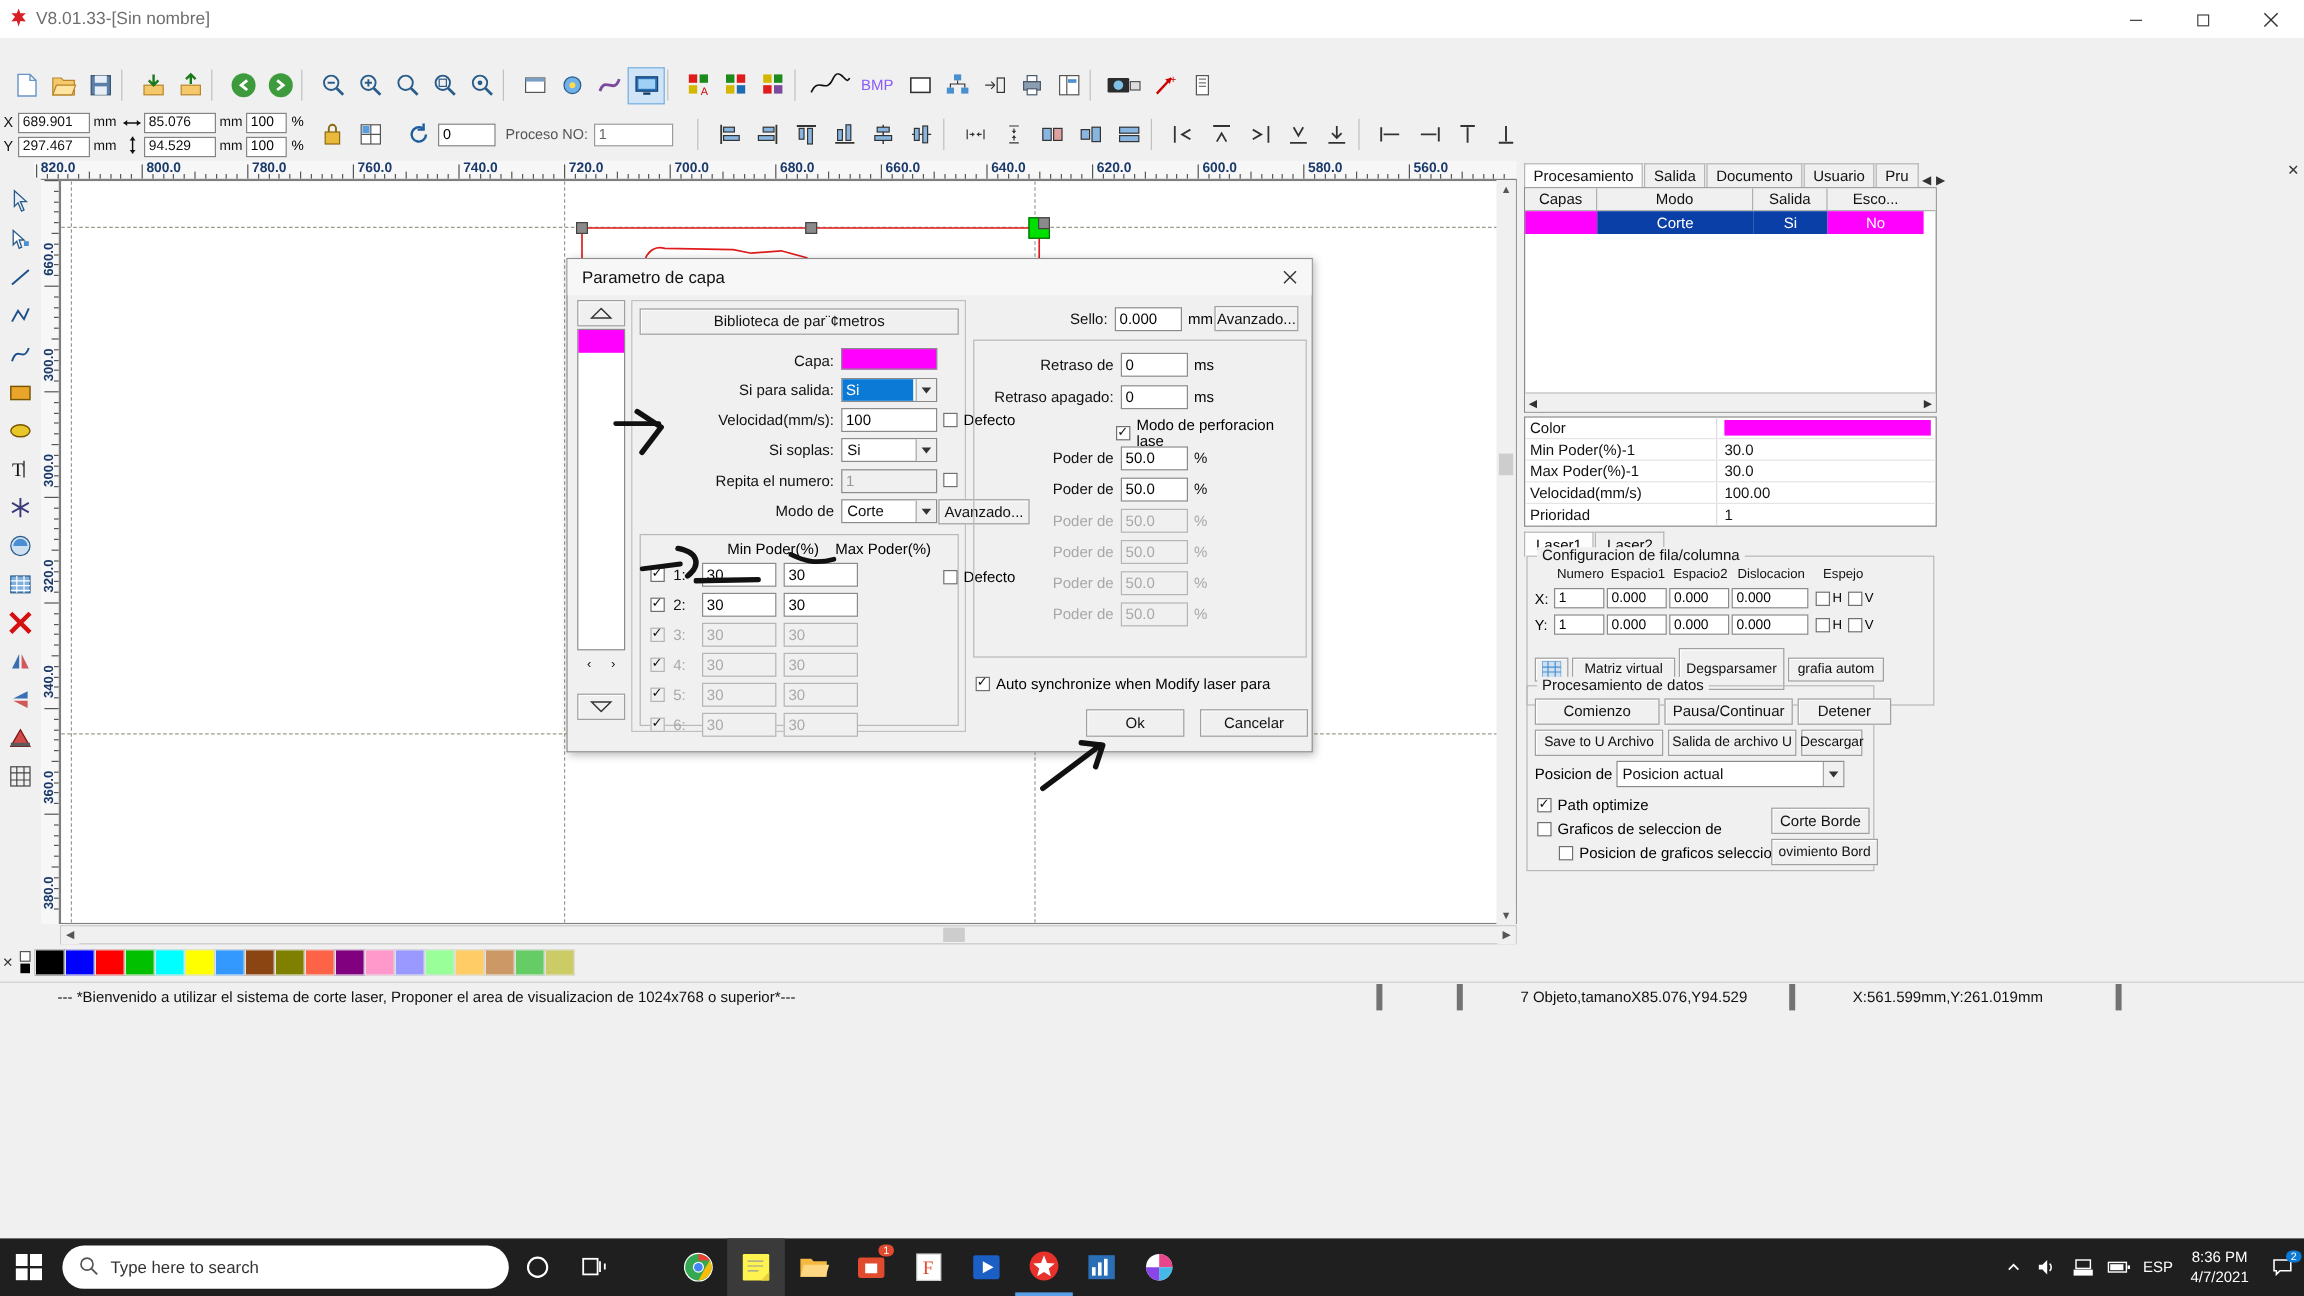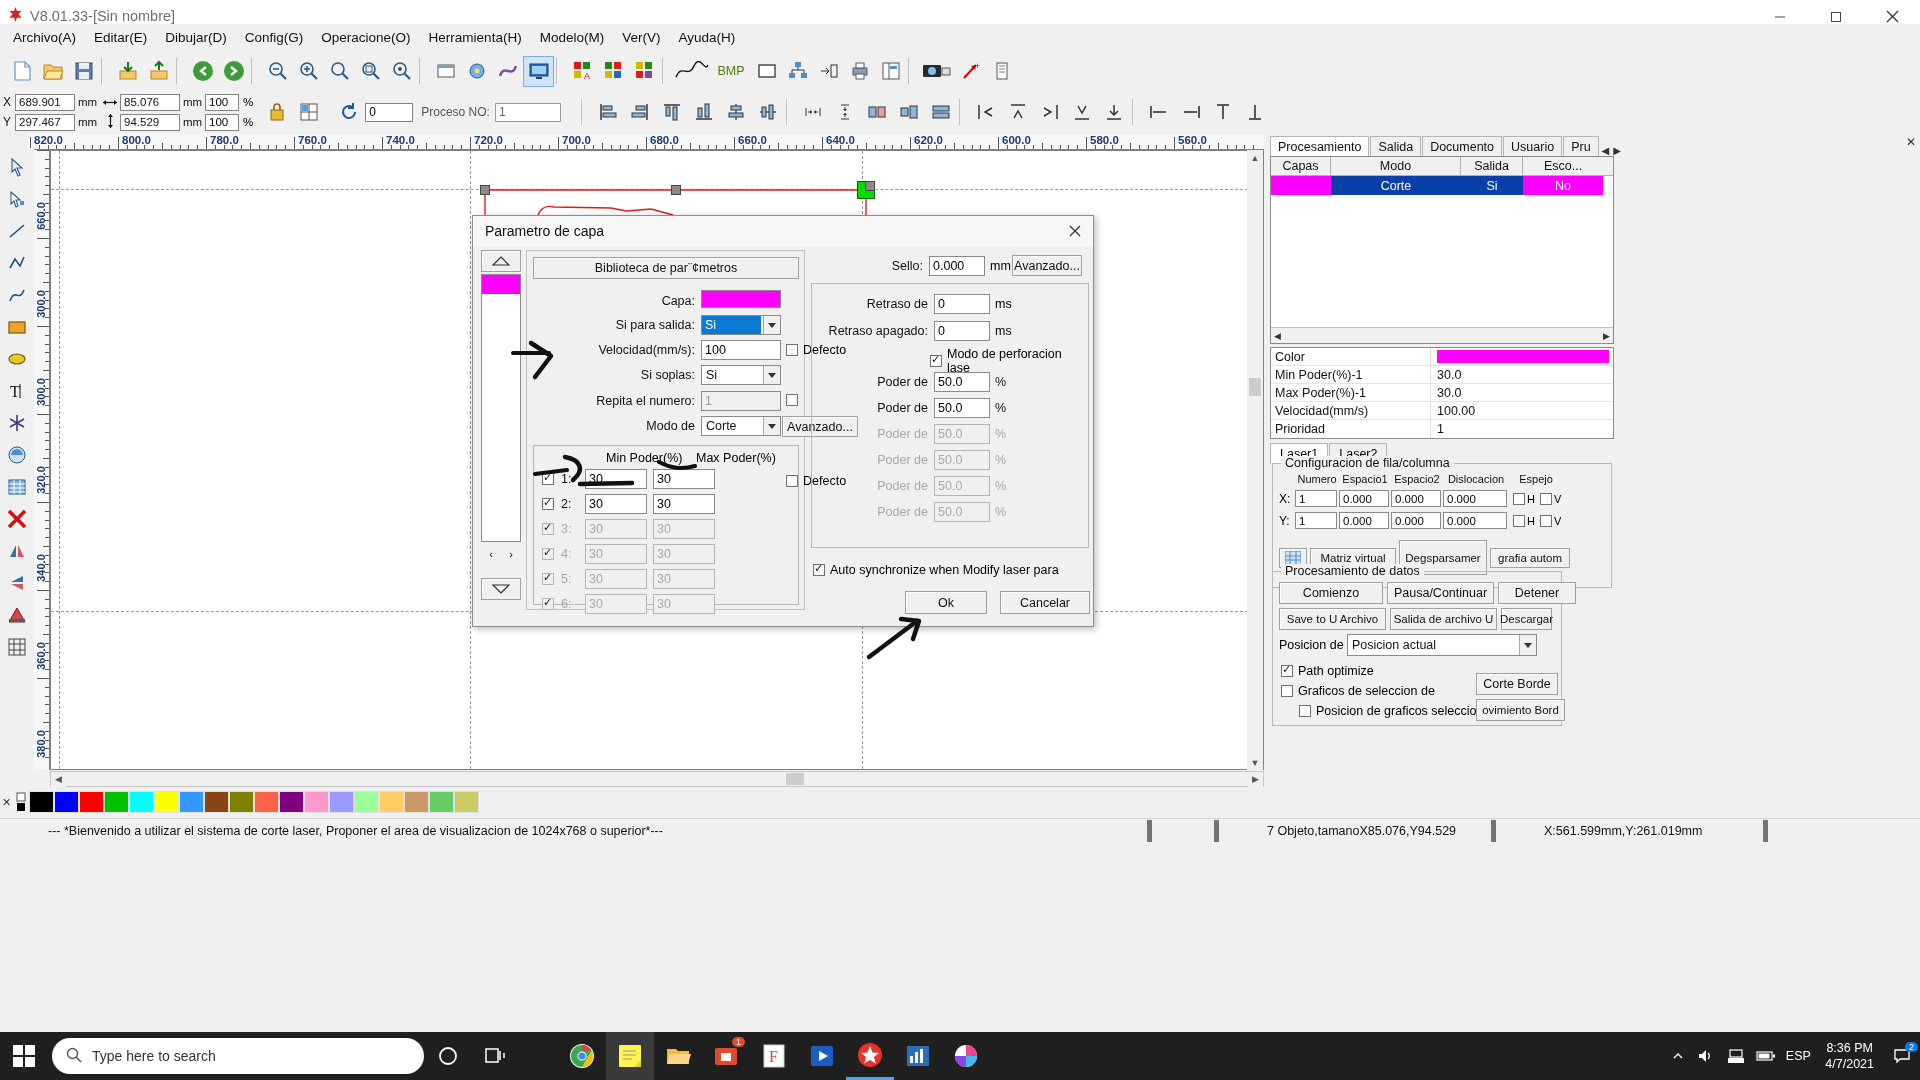--- a/index.html
+++ b/index.html
@@ -277,31 +277,20 @@
       </div>
       <div class="tb-btn close">
         <svg width="13" height="13" viewBox="0 0 13 13">
             <line x1="1" y1="1" x2="12" y2="12" stroke="currentColor" stroke-width="1.2"></line>
             <line x1="12" y1="1" x2="1" y2="12" stroke="currentColor" stroke-width="1.2"></line>
           </svg>
       </div>
     </div>
   </div>
 
-  <div class="menubar">
-    <div class="menu-item">Archivo(A)</div>
-    <div class="menu-item">Editar(E)</div>
-    <div class="menu-item">Dibujar(D)</div>
-    <div class="menu-item">Config(G)</div>
-    <div class="menu-item">Operacione(O)</div>
-    <div class="menu-item">Herramienta(H)</div>
-    <div class="menu-item">Modelo(M)</div>
-    <div class="menu-item">Ver(V)</div>
-    <div class="menu-item">Ayuda(H)</div>
-  </div>
 
   <div class="toolbar1">
     <div class="tbtn">
       <svg width="22" height="22" viewBox="0 0 22 22">
           <path d="M4 2h10l5 5v13H4z" fill="#fff" stroke="#6b93c7" stroke-width="1.2"></path>
           <path d="M14 2v5h5" fill="none" stroke="#6b93c7" stroke-width="1.2"></path>
         </svg>
     </div>
     <div class="tbtn">
       <svg width="22" height="22" viewBox="0 0 22 22">
@@ -427,21 +416,21 @@
           <rect x="2" y="11" width="7" height="7" fill="#e01b1b"></rect>
           <rect x="11" y="11" width="7" height="7" fill="#7b4a9e"></rect>
         </svg>
     </div>
     <div class="tsep"></div>
     <div class="tbtn" style="width:38px;">
       <svg width="34" height="20" viewBox="0 0 34 20">
           <path d="M1 16 C7 2, 13 18, 19 5 S30 12, 33 4" stroke="#111" stroke-width="1.4" fill="none"></path>
         </svg>
     </div>
-    <div class="tbtn" style="width:40px;font-size:12.5px;color:#4d7c0f;">
+    <div class="tbtn" style="width:40px;font-size:12.5px;color:#8b5cf6;">
       <span>BMP</span>
     </div>
     <div class="tbtn">
       <svg width="22" height="22" viewBox="0 0 22 22">
           <rect x="3" y="5" width="16" height="12" fill="#fff" stroke="#333" stroke-width="1.3"></rect>
         </svg>
     </div>
     <div class="tbtn">
       <svg width="22" height="22" viewBox="0 0 22 22">
           <rect x="8" y="2" width="6" height="5" fill="#4a8fd0"></rect>

